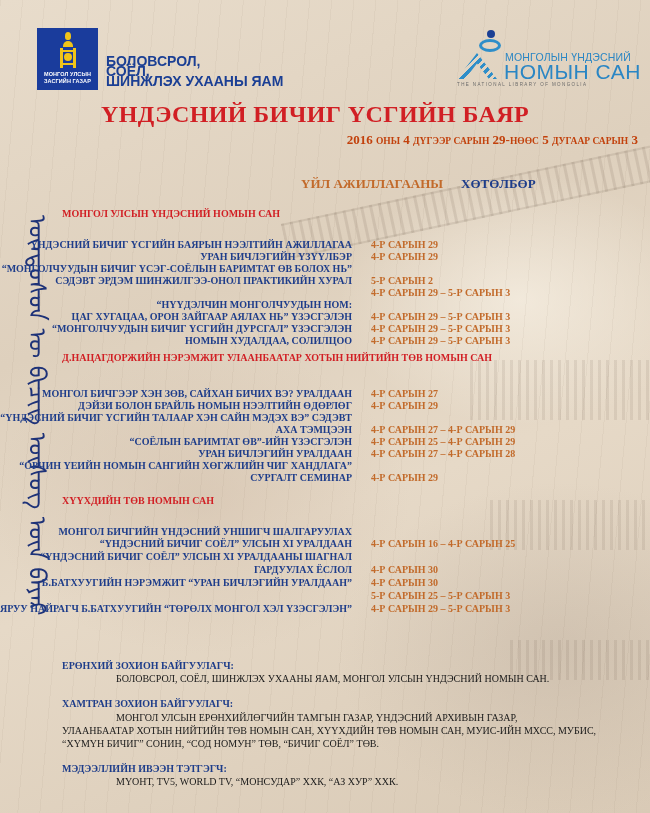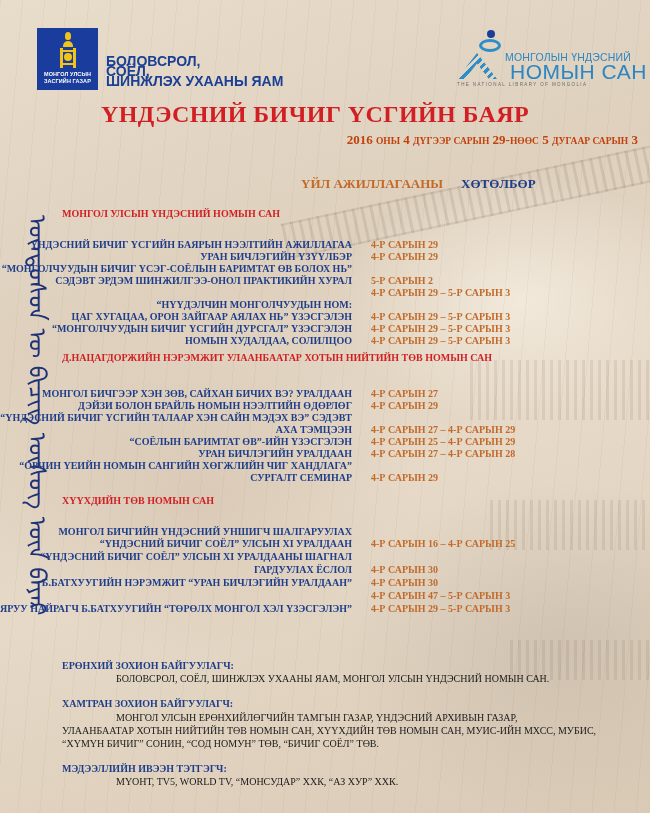--- a/index.html
+++ b/index.html
@@ -69,21 +69,21 @@
   
   .lib-logo { position: absolute; left: 455px; top: 30px; width: 195px; height: 58px; }
   .lib-emblem-top { position: absolute; left: 32px; top: 0; width: 8px; height: 8px; border-radius: 50%; background: #1b3f94; }
   .lib-emblem-ring { position: absolute; left: 24px; top: 9px; width: 22px; height: 13px; border-radius: 50%; border: 3px solid #2e8ec9; }
   .lib-emblem-mtn {
     position: absolute; left: 2px; top: 23px; width: 40px; height: 26px;
     background: repeating-linear-gradient(-45deg, #2e8ec9 0 3px, transparent 3px 6px);
     clip-path: polygon(0 100%, 50% 0, 100% 100%, 80% 100%, 50% 40%, 20% 100%);
   }
   .lib-line1 { position: absolute; left: 50px; top: 21px; font-family: "Liberation Sans", sans-serif; font-size: 10.5px; color: #2a86c4; letter-spacing: 0.2px; }
-  .lib-line2 { position: absolute; left: 55px; top: 31px; font-family: "Liberation Sans", sans-serif; font-size: 21px; color: #2a86c4; line-height: 22px; letter-spacing: 0.5px; }
+  .lib-line2 { position: absolute; left: 49px; top: 31px; font-family: "Liberation Sans", sans-serif; font-size: 21px; color: #2a86c4; line-height: 22px; letter-spacing: 0.5px; }
   .lib-line3 { position: absolute; left: 2px; top: 52px; font-family: "Liberation Sans", sans-serif; font-size: 4.5px; color: #6a6a6a; letter-spacing: 1.4px; }
 
   
   .title {
     position: absolute; left: 101px; top: 101px;
     font-size: 24px; font-weight: bold; color: #d11f24; letter-spacing: 0.4px;
   }
   .dates {
     position: absolute; right: 12px; top: 132px;
     font-size: 13px; font-weight: bold; color: #c2410c;
@@ -263,21 +263,21 @@
   </div>
 <div class="row" style="top:556px">
     <span class="act">ГАРДУУЛАХ ЁСЛОЛ</span>
     <span class="when">4-Р САРЫН 30</span>
   </div>
 <div class="row" style="top:569px">
     <span class="act">Б.БАТХУУГИЙН НЭРЭМЖИТ “УРАН БИЧЛЭГИЙН УРАЛДААН”</span>
     <span class="when">4-Р САРЫН 30</span>
   </div>
 <div class="row" style="top:582px">
-    <span class="when">4-Р САРЫН 47 – 5-Р САРЫН 3</span>
+    <span class="when">5-Р САРЫН 25 – 5-Р САРЫН 3</span>
   </div>
 <div class="row" style="top:595px">
     <span class="act">ЯРУУ НАЙРАГЧ Б.БАТХУУГИЙН “ТӨРӨЛХ МОНГОЛ ХЭЛ  ҮЗЭСГЭЛЭН”</span>
     <span class="when">4-Р САРЫН 29 – 5-Р САРЫН 3</span>
   </div>
 
 <div class="org-head" style="top:660px">ЕРӨНХИЙ ЗОХИОН БАЙГУУЛАГЧ:</div>
 <div class="org-text" style="left:116px; top:673px">БОЛОВСРОЛ, СОЁЛ, ШИНЖЛЭХ УХААНЫ ЯАМ, МОНГОЛ УЛСЫН ҮНДЭСНИЙ НОМЫН САН.</div>
 
 <div class="org-head" style="top:698px">ХАМТРАН ЗОХИОН БАЙГУУЛАГЧ:</div>

